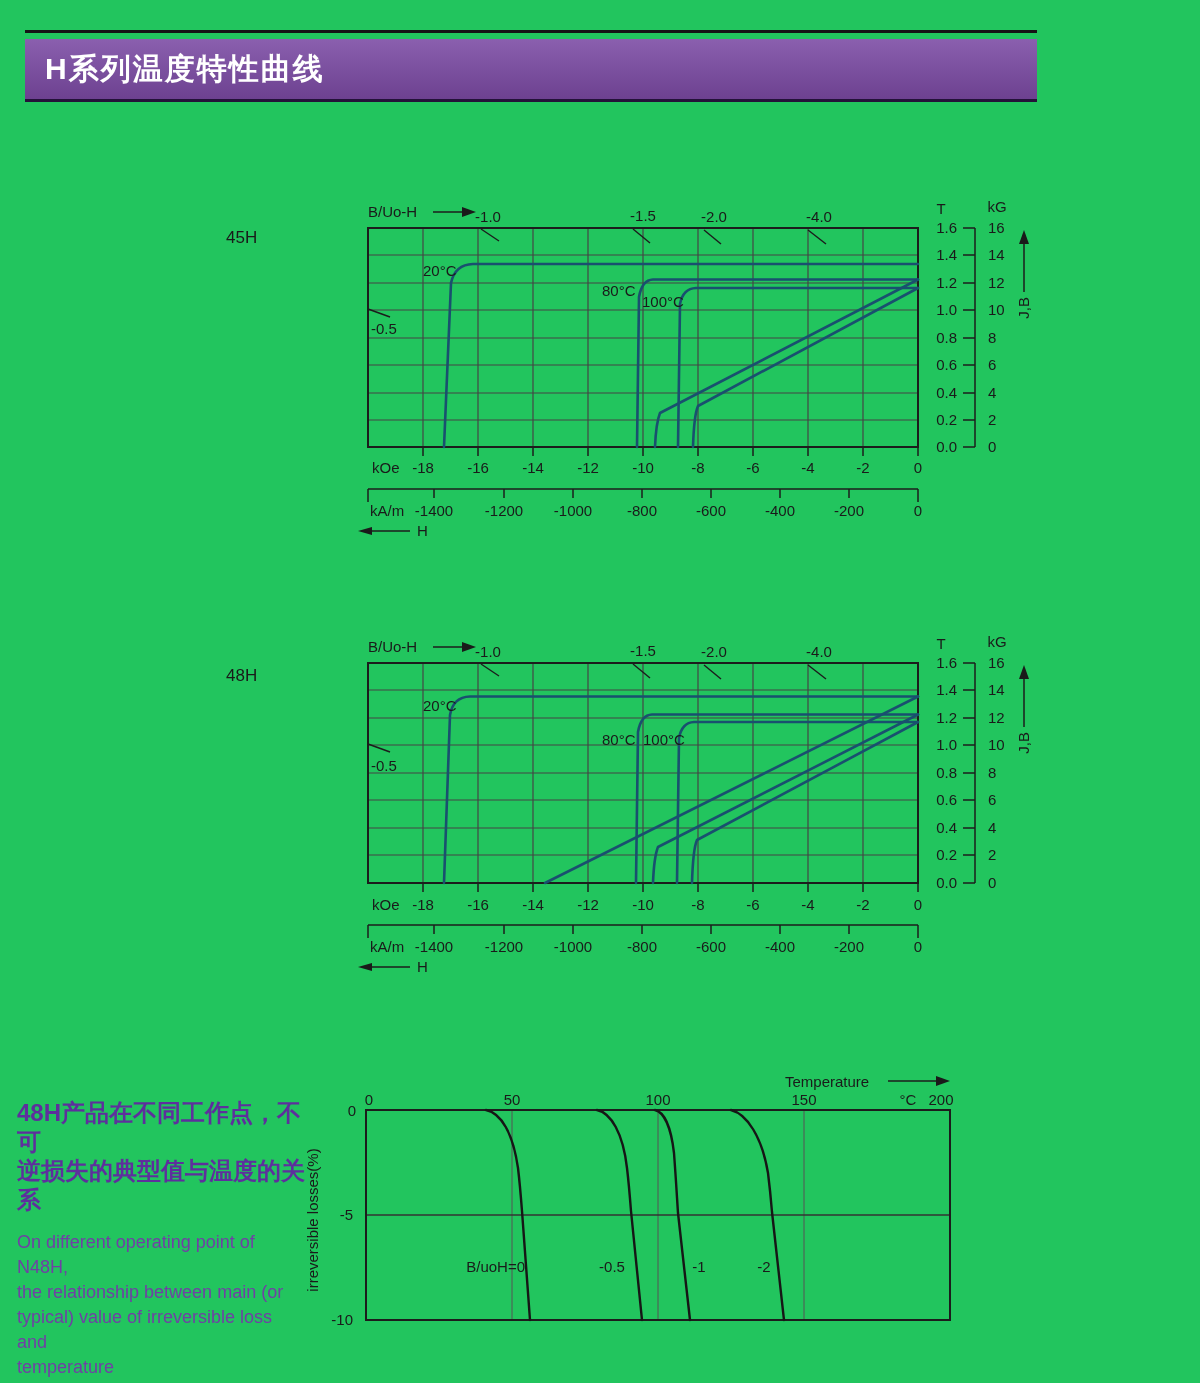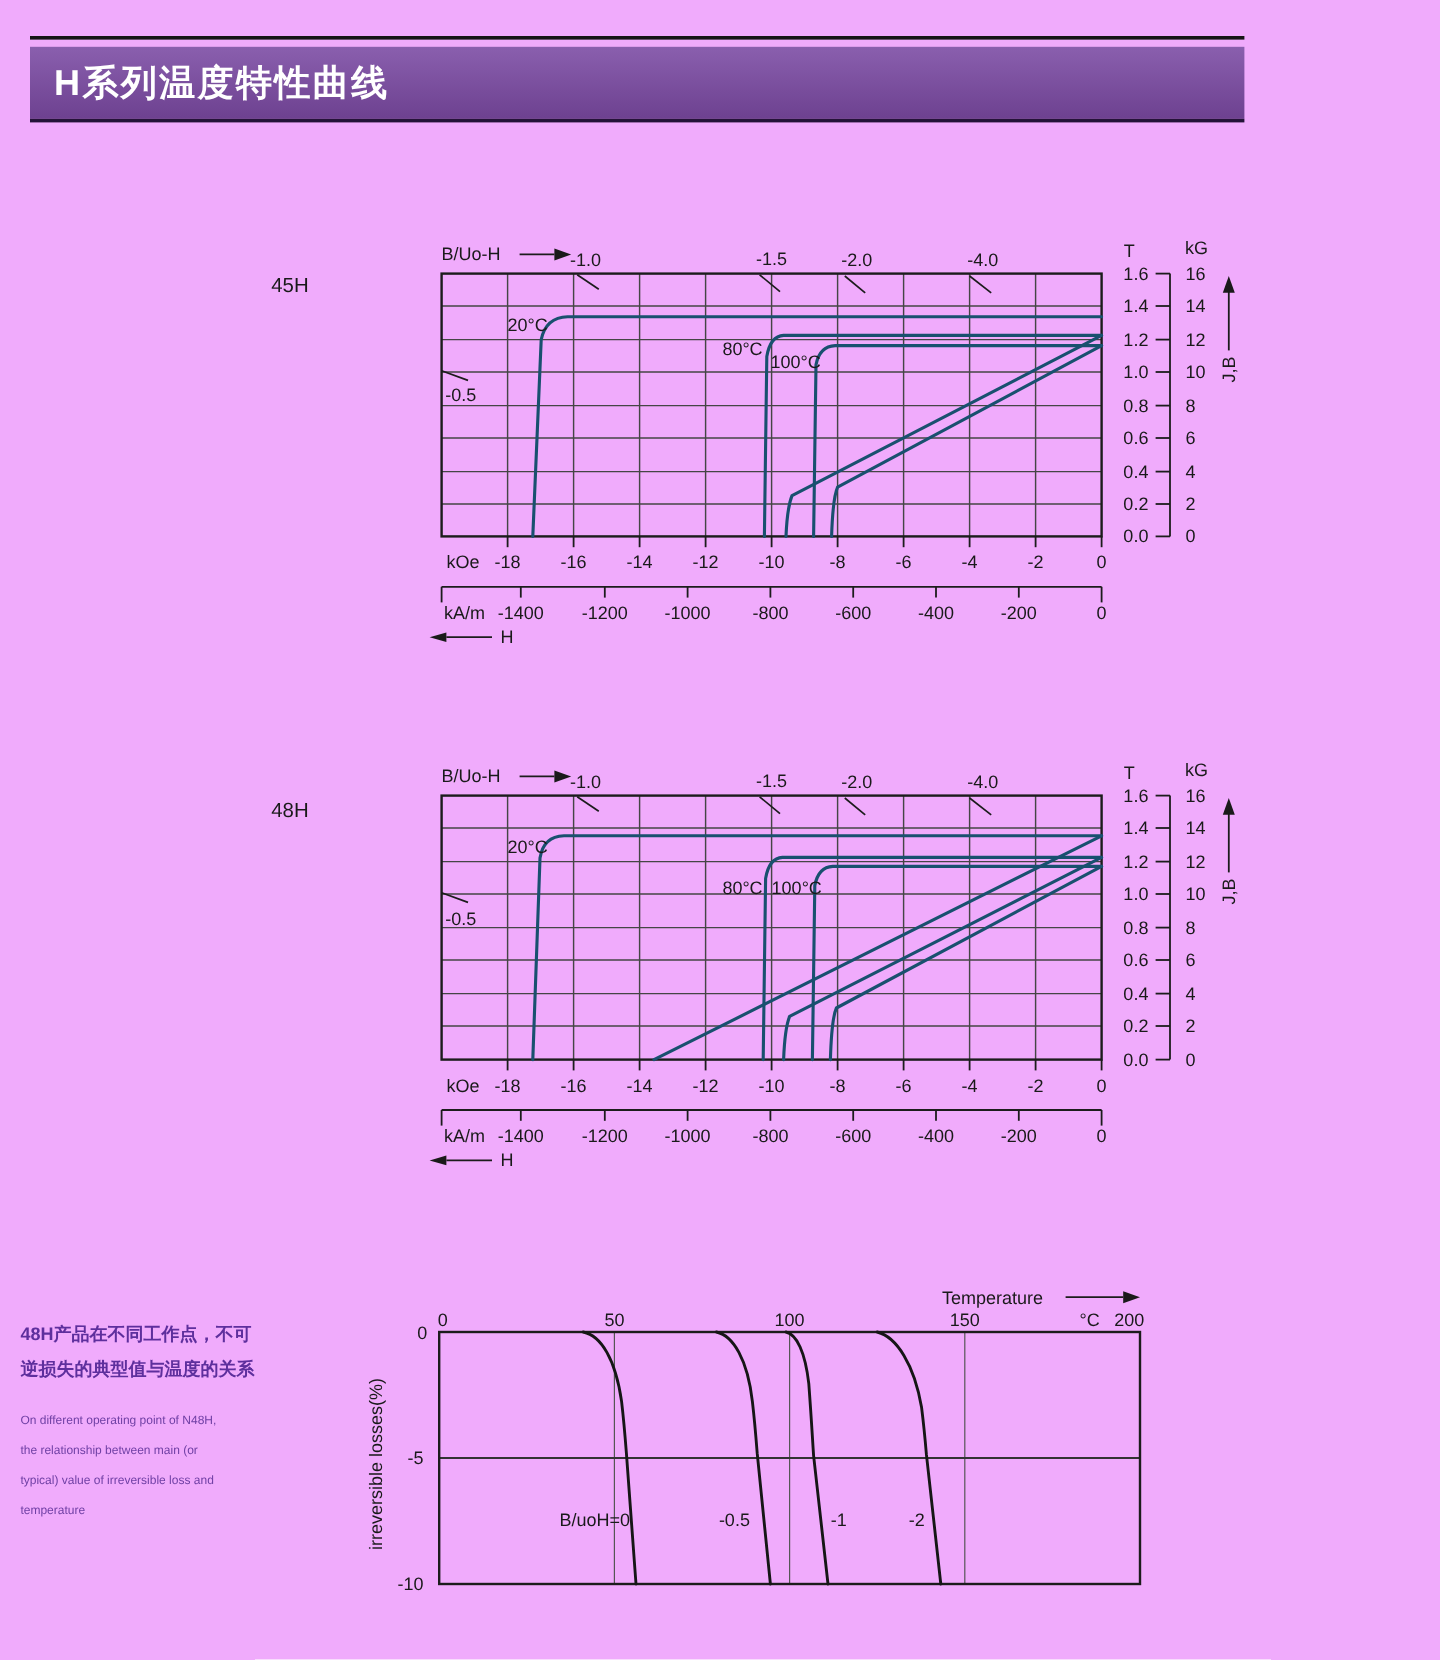--- a/index.html
+++ b/index.html
@@ -1,26 +1,26 @@
 <!DOCTYPE html>
 <html><head>
 <meta charset="utf-8">
 <style>
   html,body{margin:0;padding:0;background:#fff;}
-  .page{position:relative;width:1200px;height:1383px;background:#f0abfc;overflow:hidden;
+  .page{position:relative;width:1200px;height:1383px;background:#22c55e;overflow:hidden;
         font-family:"Liberation Sans","DejaVu Sans",sans-serif;}
   .header-rule{position:absolute;left:25px;top:30px;width:1012px;height:3px;background:#151515;}
   .header-band{position:absolute;left:25px;top:39px;width:1012px;height:60px;
         background:linear-gradient(#8a5fae,#6d4190);border-bottom:3px solid #241239;
         display:flex;align-items:center;white-space:nowrap;}
   .title-zh{color:#fff;font-weight:bold;font-size:30px;letter-spacing:2px;margin-left:20px;}
   .title-en{color:#fff;font-weight:bold;font-size:23px;margin-left:60px;}
   .note{position:absolute;left:17px;top:1098px;width:290px;}
-  .note-zh{color:#5e2f9d;font-weight:bold;font-size:15px;line-height:29px;white-space:pre-line;}
-  .note-en{color:#7040a5;font-size:10px;line-height:25px;margin-top:16px;white-space:pre-line;}
+  .note-zh{color:#5e2f9d;font-weight:bold;font-size:24px;line-height:29px;white-space:pre-line;}
+  .note-en{color:#7040a5;font-size:18px;line-height:25px;margin-top:16px;white-space:pre-line;}
   svg{position:absolute;left:0;top:0;}
   svg text{fill:#1a1a1a;font-family:"Liberation Sans","DejaVu Sans",sans-serif;}
   .tk{font-size:15px;}
   .grade{font-size:17px;}
   .gridline{stroke:#454545;stroke-width:1.2;}
   .border{stroke:#1c1c1c;stroke-width:2;fill:none;}
   .tick{stroke:#1c1c1c;stroke-width:1.5;}
   .ruler{stroke:#1c1c1c;stroke-width:1.5;fill:none;}
   .bh-curve{stroke:#19506f;stroke-width:2.6;fill:none;stroke-linejoin:round;stroke-linecap:round;}
   .loadtick{stroke:#1c1c1c;stroke-width:1.4;}

